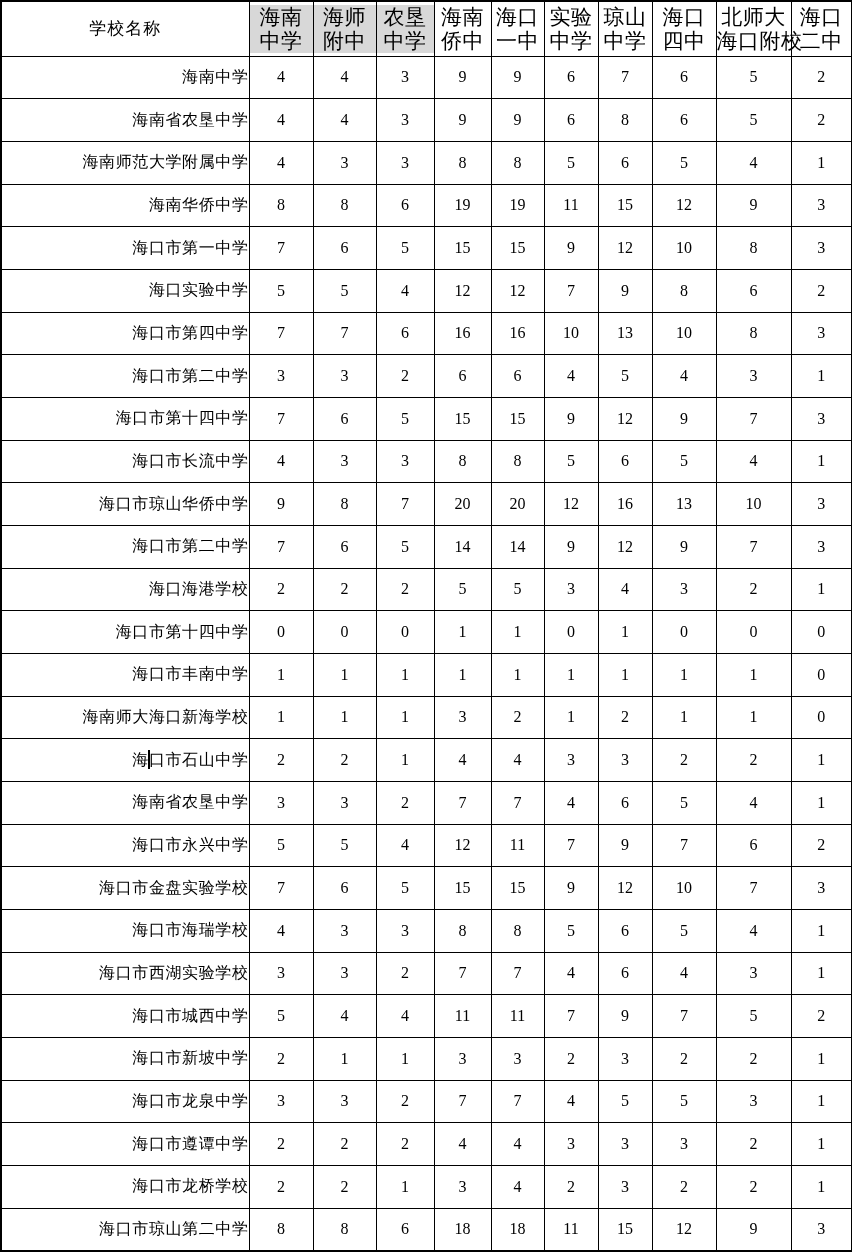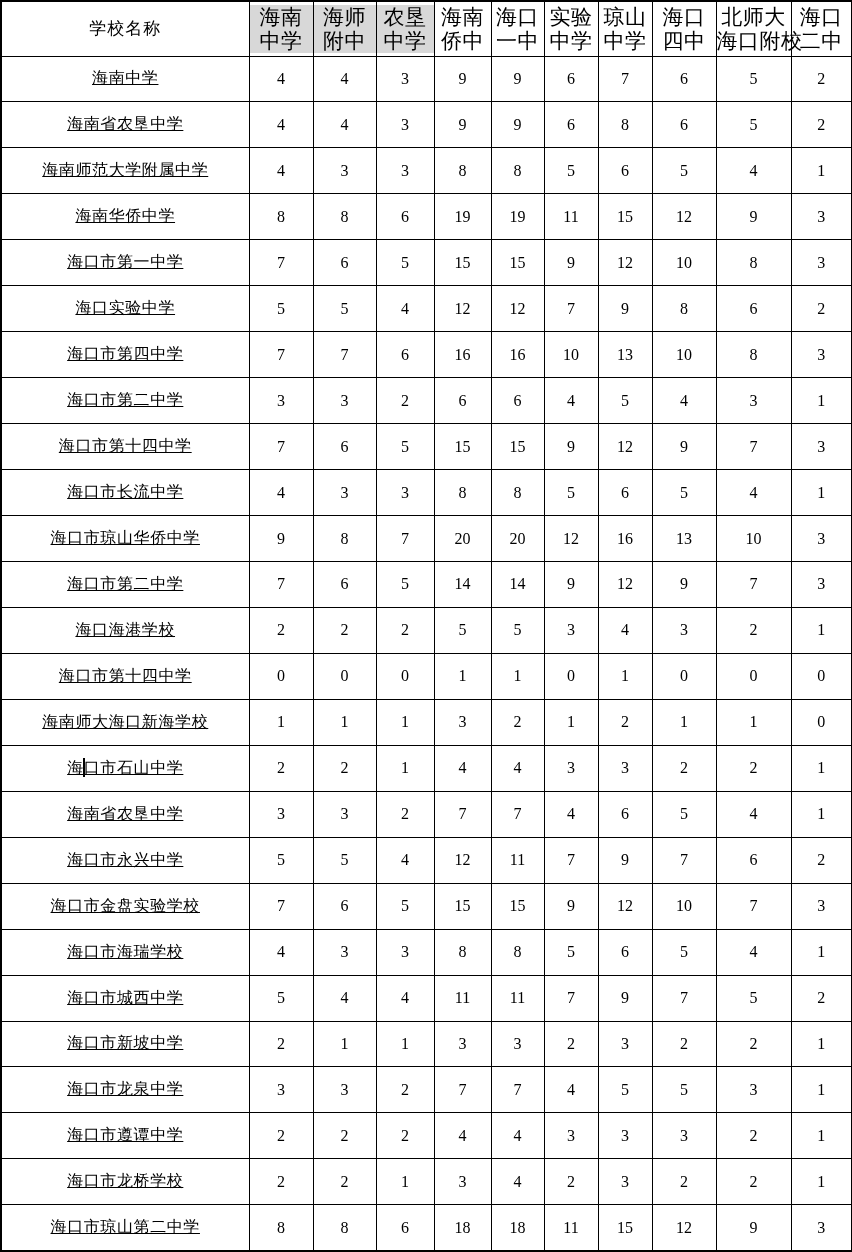--- a/index.html
+++ b/index.html
@@ -65,26 +65,25 @@
 
   
   th.highlight .hdr-line {
     background: #d8d8d8;
   }
 
   
   tbody tr { height: 40px; }
 
   td.school-name {
-    text-align: center;
+    text-align: right;
     padding-left: 5px;
     font-size: 16px;
     letter-spacing: 0.6px;
     white-space: nowrap;
-    text-decoration: underline;
   }
 
   td.num {
     text-align: center;
     font-size: 16px;
     font-family: "Liberation Serif", "DejaVu Serif", serif;
   }
 
   td.num.strong {
     font-weight: bold;
@@ -340,20 +339,33 @@
         <td class="num strong">0</td>
         <td class="num">1</td>
         <td class="num">1</td>
         <td class="num">0</td>
         <td class="num">1</td>
         <td class="num">0</td>
         <td class="num">0</td>
         <td class="num">0</td>
       </tr>
       <tr>
+        <td class="school-name">海口市丰南中学</td>
+        <td class="num strong">1</td>
+        <td class="num strong">1</td>
+        <td class="num strong">1</td>
+        <td class="num">1</td>
+        <td class="num">1</td>
+        <td class="num">1</td>
+        <td class="num">1</td>
+        <td class="num">1</td>
+        <td class="num">1</td>
+        <td class="num">0</td>
+      </tr>
+      <tr>
         <td class="school-name">海南师大海口新海学校</td>
         <td class="num strong">1</td>
         <td class="num strong">1</td>
         <td class="num strong">1</td>
         <td class="num">3</td>
         <td class="num">2</td>
         <td class="num">1</td>
         <td class="num">2</td>
         <td class="num">1</td>
         <td class="num">1</td>
@@ -415,20 +427,33 @@
         <td class="school-name">海口市海瑞学校</td>
         <td class="num strong">4</td>
         <td class="num strong">3</td>
         <td class="num strong">3</td>
         <td class="num">8</td>
         <td class="num">8</td>
         <td class="num">5</td>
         <td class="num">6</td>
         <td class="num">5</td>
         <td class="num">4</td>
+        <td class="num">1</td>
+      </tr>
+      <tr>
+        <td class="school-name">海口市西湖实验学校</td>
+        <td class="num strong">3</td>
+        <td class="num strong">3</td>
+        <td class="num strong">2</td>
+        <td class="num">7</td>
+        <td class="num">7</td>
+        <td class="num">4</td>
+        <td class="num">6</td>
+        <td class="num">4</td>
+        <td class="num">3</td>
         <td class="num">1</td>
       </tr>
       <tr>
         <td class="school-name">海口市城西中学</td>
         <td class="num strong">5</td>
         <td class="num strong">4</td>
         <td class="num strong">4</td>
         <td class="num">11</td>
         <td class="num">11</td>
         <td class="num">7</td>

